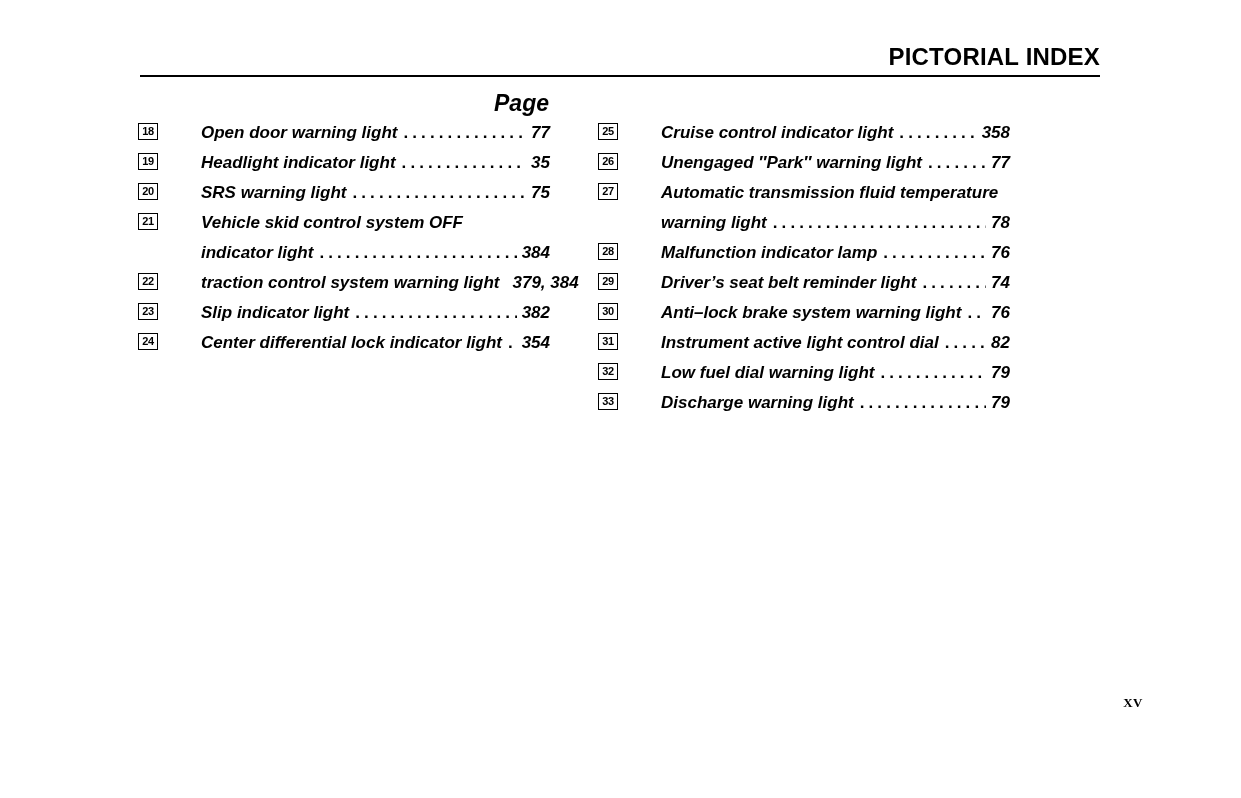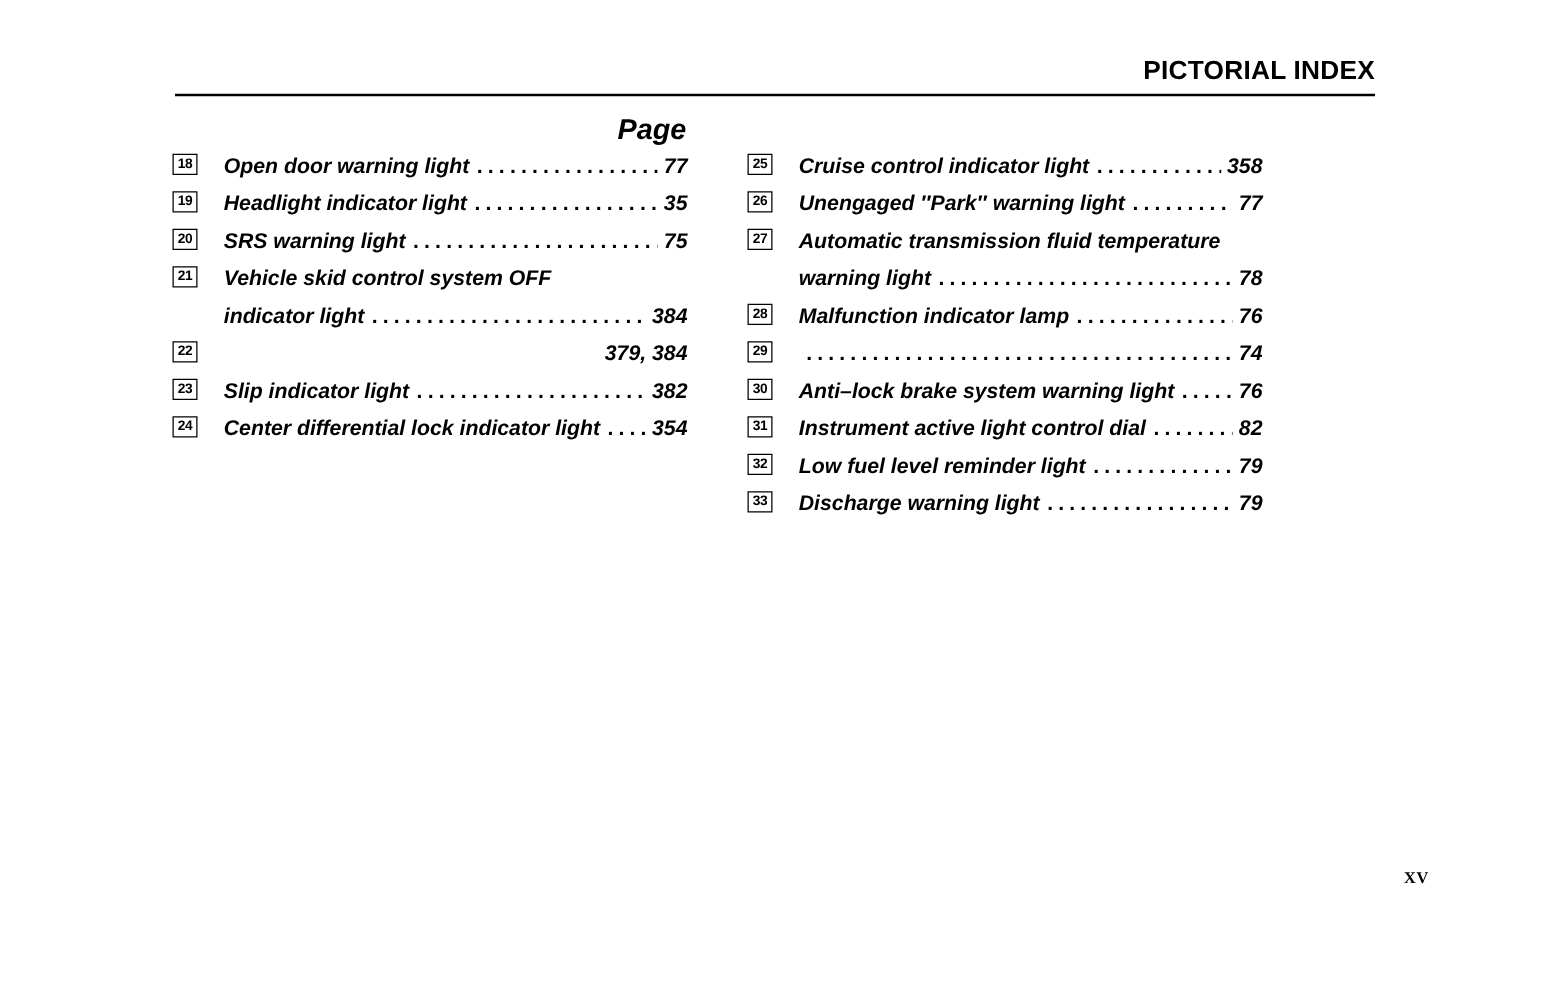--- a/index.html
+++ b/index.html
@@ -18,21 +18,21 @@
 
   
   #page-header {
     position: absolute;
     left: 140px;
     top: 44px;
     width: 960px;
   }
   #page-title {
     text-align: right;
-    font-size: 21px;
+    font-size: 24px;
     font-weight: bold;
     letter-spacing: 0.2px;
     line-height: 26px;
     white-space: nowrap;
   }
   #header-rule {
     margin-top: 5px;
     border-top: 2px solid #000;
     width: 100%;
     height: 0;
@@ -60,21 +60,21 @@
     font-weight: bold;
     line-height: 22px;
     padding-right: 1px;
   }
   .heading-spacer { height: 26px; }
 
   
   .index-entry {
     position: relative;
     min-height: 30px;
-    padding-left: 41px;
+    padding-left: 63px;
     box-sizing: border-box;
   }
 
   .entry-number-box {
     position: absolute;
     left: 0;
     top: 5px;
     width: 20px;
     height: 17px;
     border: 1px solid #000;
@@ -177,20 +177,21 @@
           </div>
           <div class="entry-line">
             <span class="entry-text">indicator light</span>
             <span class="entry-leader">................................................................................</span>
             <span class="entry-page">384</span>
           </div>
         </div>
         <div class="index-entry">
           <div class="entry-number-box">22</div>
           <div class="entry-line tight">
+            <span class="entry-text">traction control system warning light</span>
             <span class="entry-leader no-dots"></span>
             <span class="entry-page">379, 384</span>
           </div>
         </div>
         <div class="index-entry">
           <div class="entry-number-box">23</div>
           <div class="entry-line">
             <span class="entry-text">Slip indicator light</span>
             <span class="entry-leader">................................................................................</span>
             <span class="entry-page">382</span>
@@ -243,20 +244,21 @@
           <div class="entry-number-box">28</div>
           <div class="entry-line">
             <span class="entry-text">Malfunction indicator lamp</span>
             <span class="entry-leader">................................................................................</span>
             <span class="entry-page">76</span>
           </div>
         </div>
         <div class="index-entry">
           <div class="entry-number-box">29</div>
           <div class="entry-line">
+            <span class="entry-text">Driver’s seat belt reminder light</span>
             <span class="entry-leader">................................................................................</span>
             <span class="entry-page">74</span>
           </div>
         </div>
         <div class="index-entry">
           <div class="entry-number-box">30</div>
           <div class="entry-line">
             <span class="entry-text">Anti–lock brake system warning light</span>
             <span class="entry-leader">................................................................................</span>
             <span class="entry-page">76</span>
@@ -266,21 +268,21 @@
           <div class="entry-number-box">31</div>
           <div class="entry-line">
             <span class="entry-text">Instrument active light control dial</span>
             <span class="entry-leader">................................................................................</span>
             <span class="entry-page">82</span>
           </div>
         </div>
         <div class="index-entry">
           <div class="entry-number-box">32</div>
           <div class="entry-line">
-            <span class="entry-text">Low fuel level reminder light</span>
+            <span class="entry-text">Low fuel dial warning light</span>
             <span class="entry-leader">................................................................................</span>
             <span class="entry-page">79</span>
           </div>
         </div>
         <div class="index-entry">
           <div class="entry-number-box">33</div>
           <div class="entry-line">
             <span class="entry-text">Discharge warning light</span>
             <span class="entry-leader">................................................................................</span>
             <span class="entry-page">79</span>

